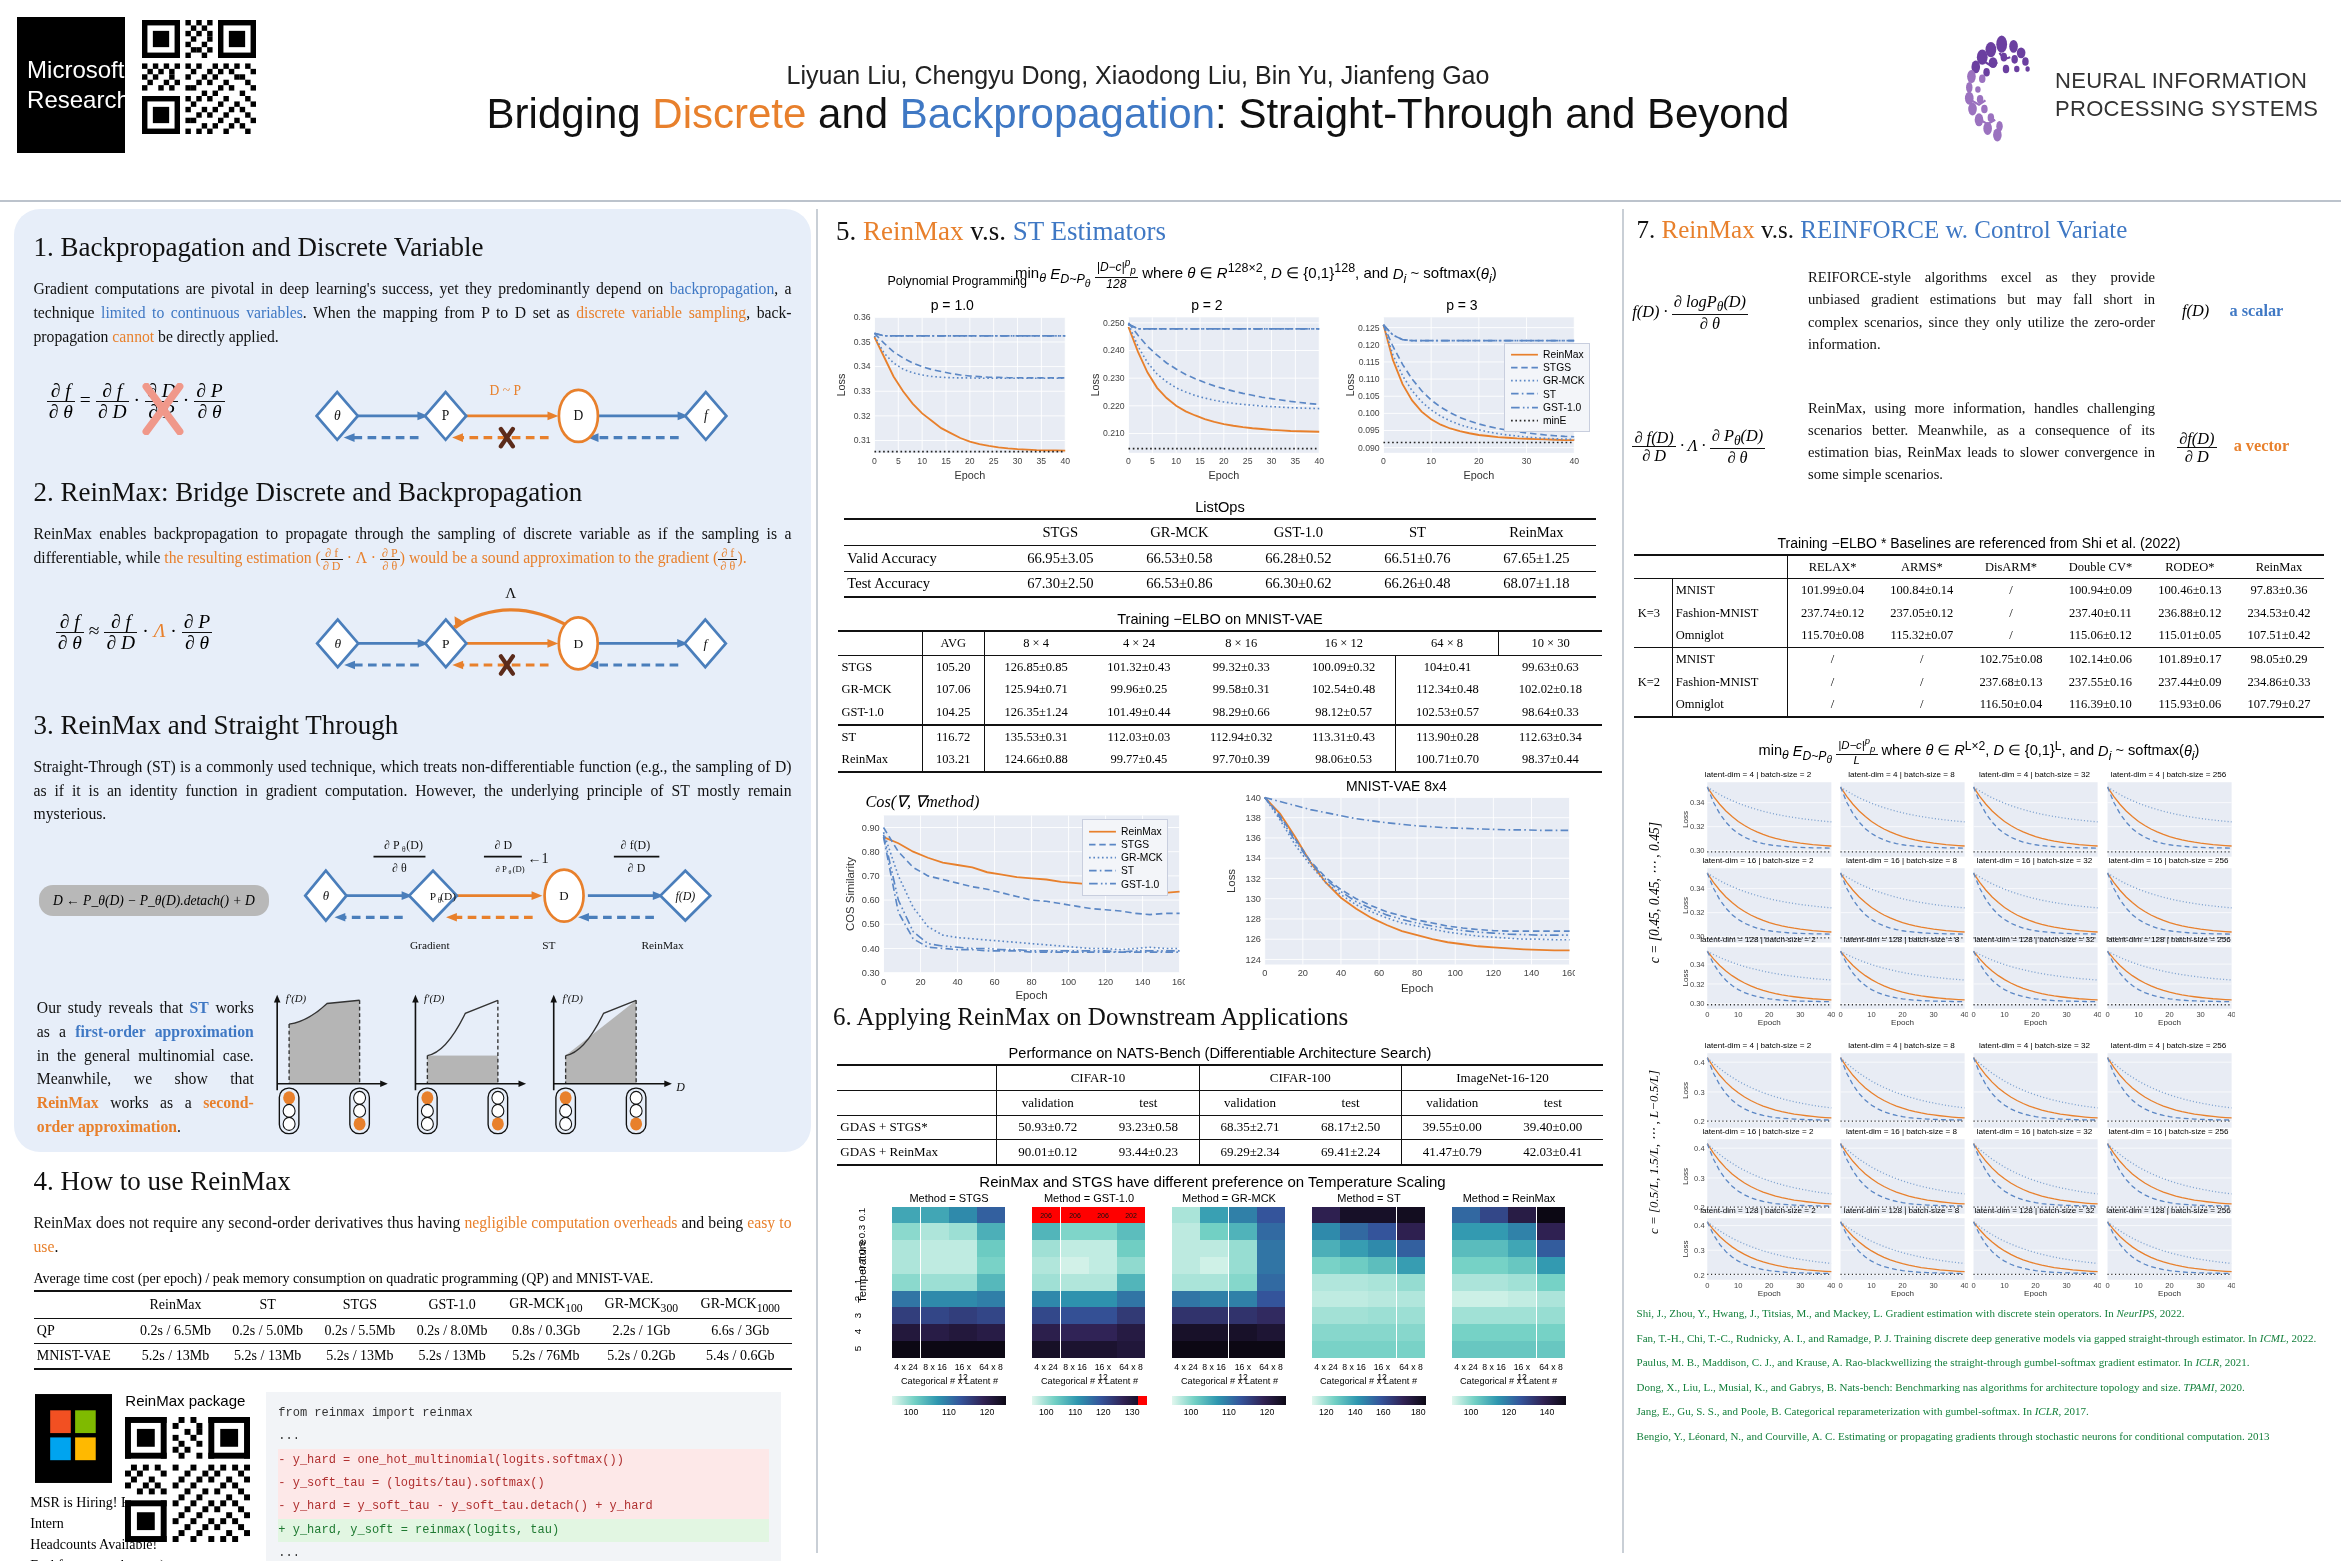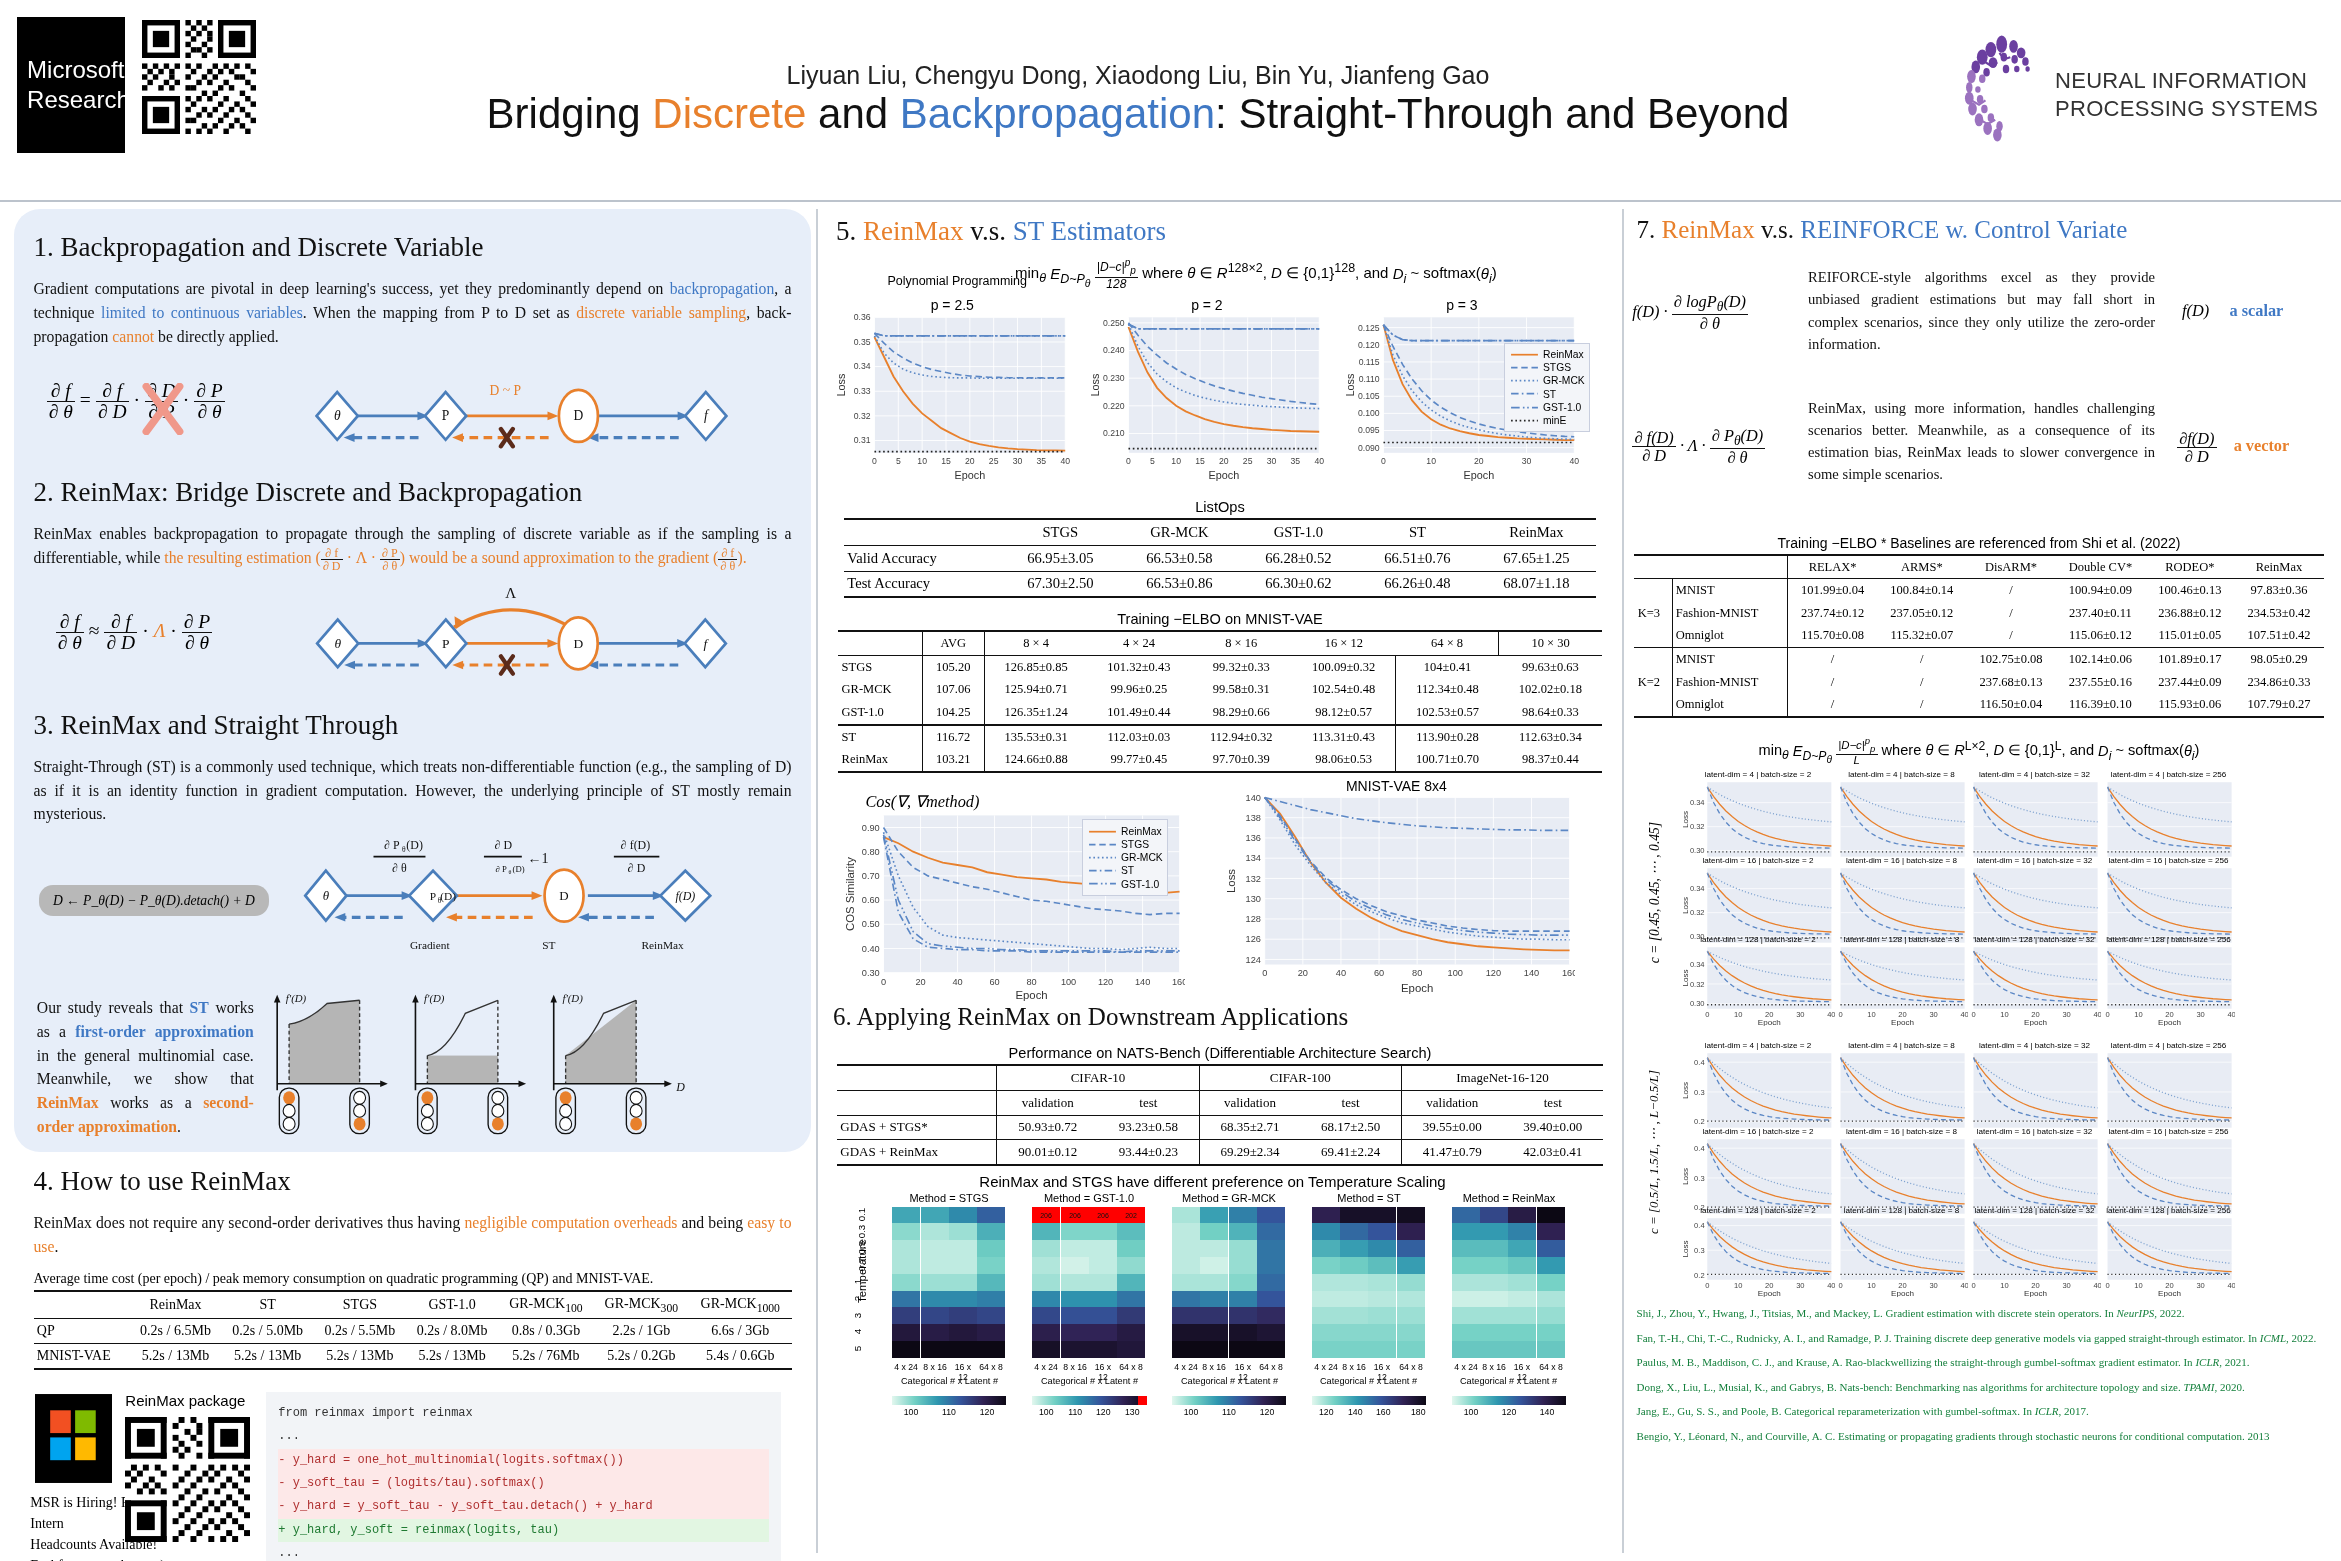--- a/index.html
+++ b/index.html
@@ -660,21 +660,21 @@
     <span class="small-note" style="position:absolute; left:5.4px; top:13px;margin-left:46px;">Polynomial Programming</span>
     <span style="position:absolute; left:179px; top:-2.2px; font-size:15px; font-family:'Liberation Sans',sans-serif;">
       min<sub style="font-style:italic;">θ</sub> <i>E<sub>D~P<sub>θ</sub></sub></i>
       <span class="frac" style="font-size:12px; font-style:italic;"><span class="num">|D−c|<sup>p</sup><sub>p</sub></span><span class="den">128</span></span>
       where <i>θ</i> ∈ <i>R</i><sup>128×2</sup>, <i>D</i> ∈ {0,1}<sup>128</sup>, and <i>D<sub>i</sub></i> ~ softmax(<i>θ<sub>i</sub></i>)
     </span>
   </div>
 
   <div id="s5-charts" style="position:relative; height:195px; margin-left:5.4px;">
       <div style="position: absolute; left: 5.4px; top: 0px;">
-        <div class="chart-title" style="width:239px;">p = 2.5</div>
+        <div class="chart-title" style="width:239px;">p = 1.0</div>
         <svg width="239" height="168" viewBox="0 0 440 310">
           <rect x="76" y="8" width="352" height="250" fill="#e8ecf4"></rect>
           <line x1="76" y1="235.27272727272725" x2="428" y2="235.27272727272725" stroke="#fff" stroke-width="1.6"></line>
           <line x1="76" y1="189.81818181818176" x2="428" y2="189.81818181818176" stroke="#fff" stroke-width="1.6"></line>
           <line x1="76" y1="144.36363636363626" x2="428" y2="144.36363636363626" stroke="#fff" stroke-width="1.6"></line>
           <line x1="76" y1="98.90909090909074" x2="428" y2="98.90909090909074" stroke="#fff" stroke-width="1.6"></line>
           <line x1="76" y1="53.454545454545496" x2="428" y2="53.454545454545496" stroke="#fff" stroke-width="1.6"></line>
           <line x1="76" y1="8" x2="428" y2="8" stroke="#fff" stroke-width="1.6"></line>
           <line x1="76" y1="8" x2="76" y2="258" stroke="#fff" stroke-width="1.6"></line>
           <line x1="120" y1="8" x2="120" y2="258" stroke="#fff" stroke-width="1.6"></line>

